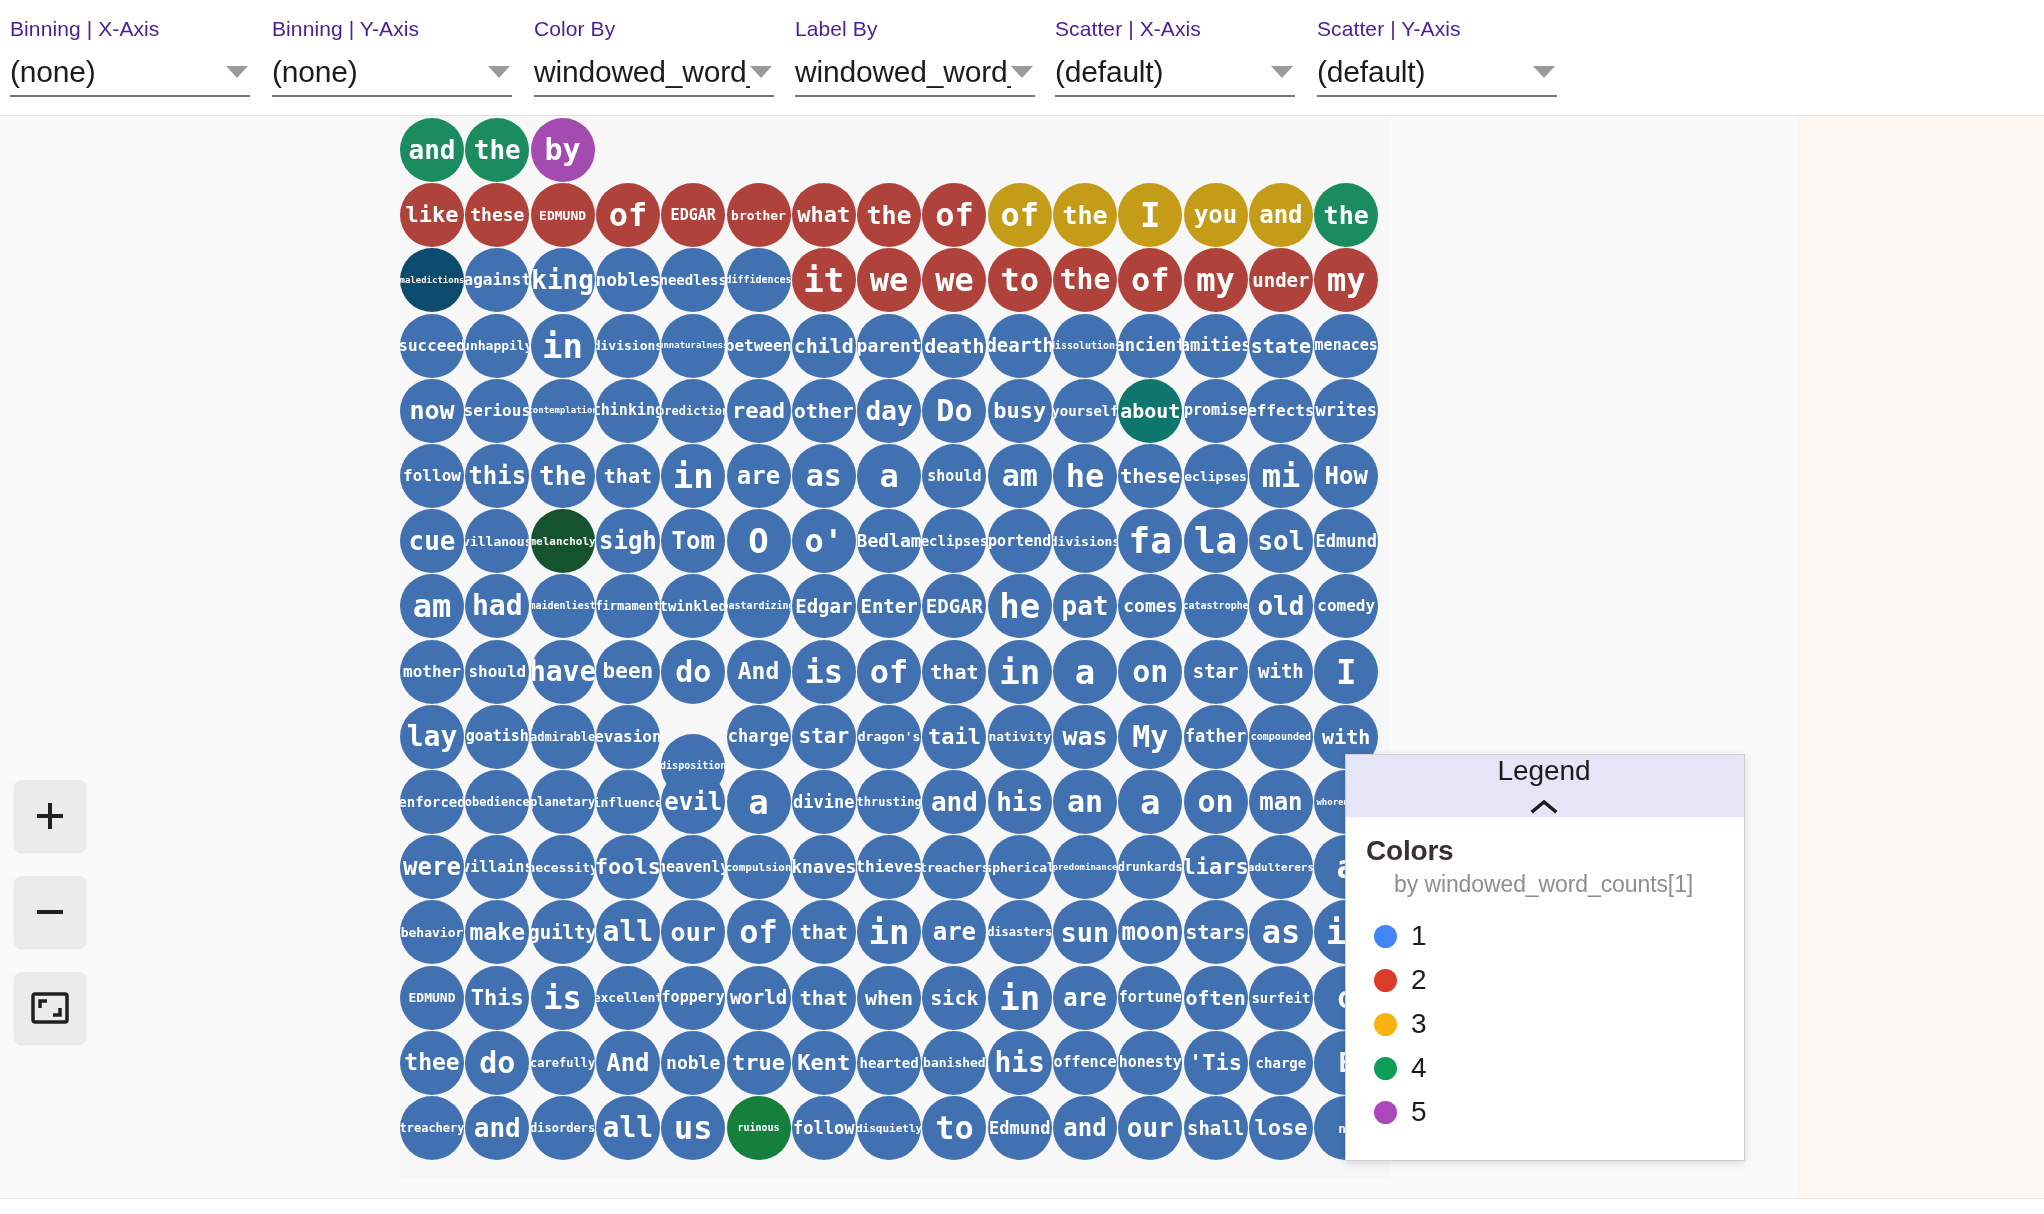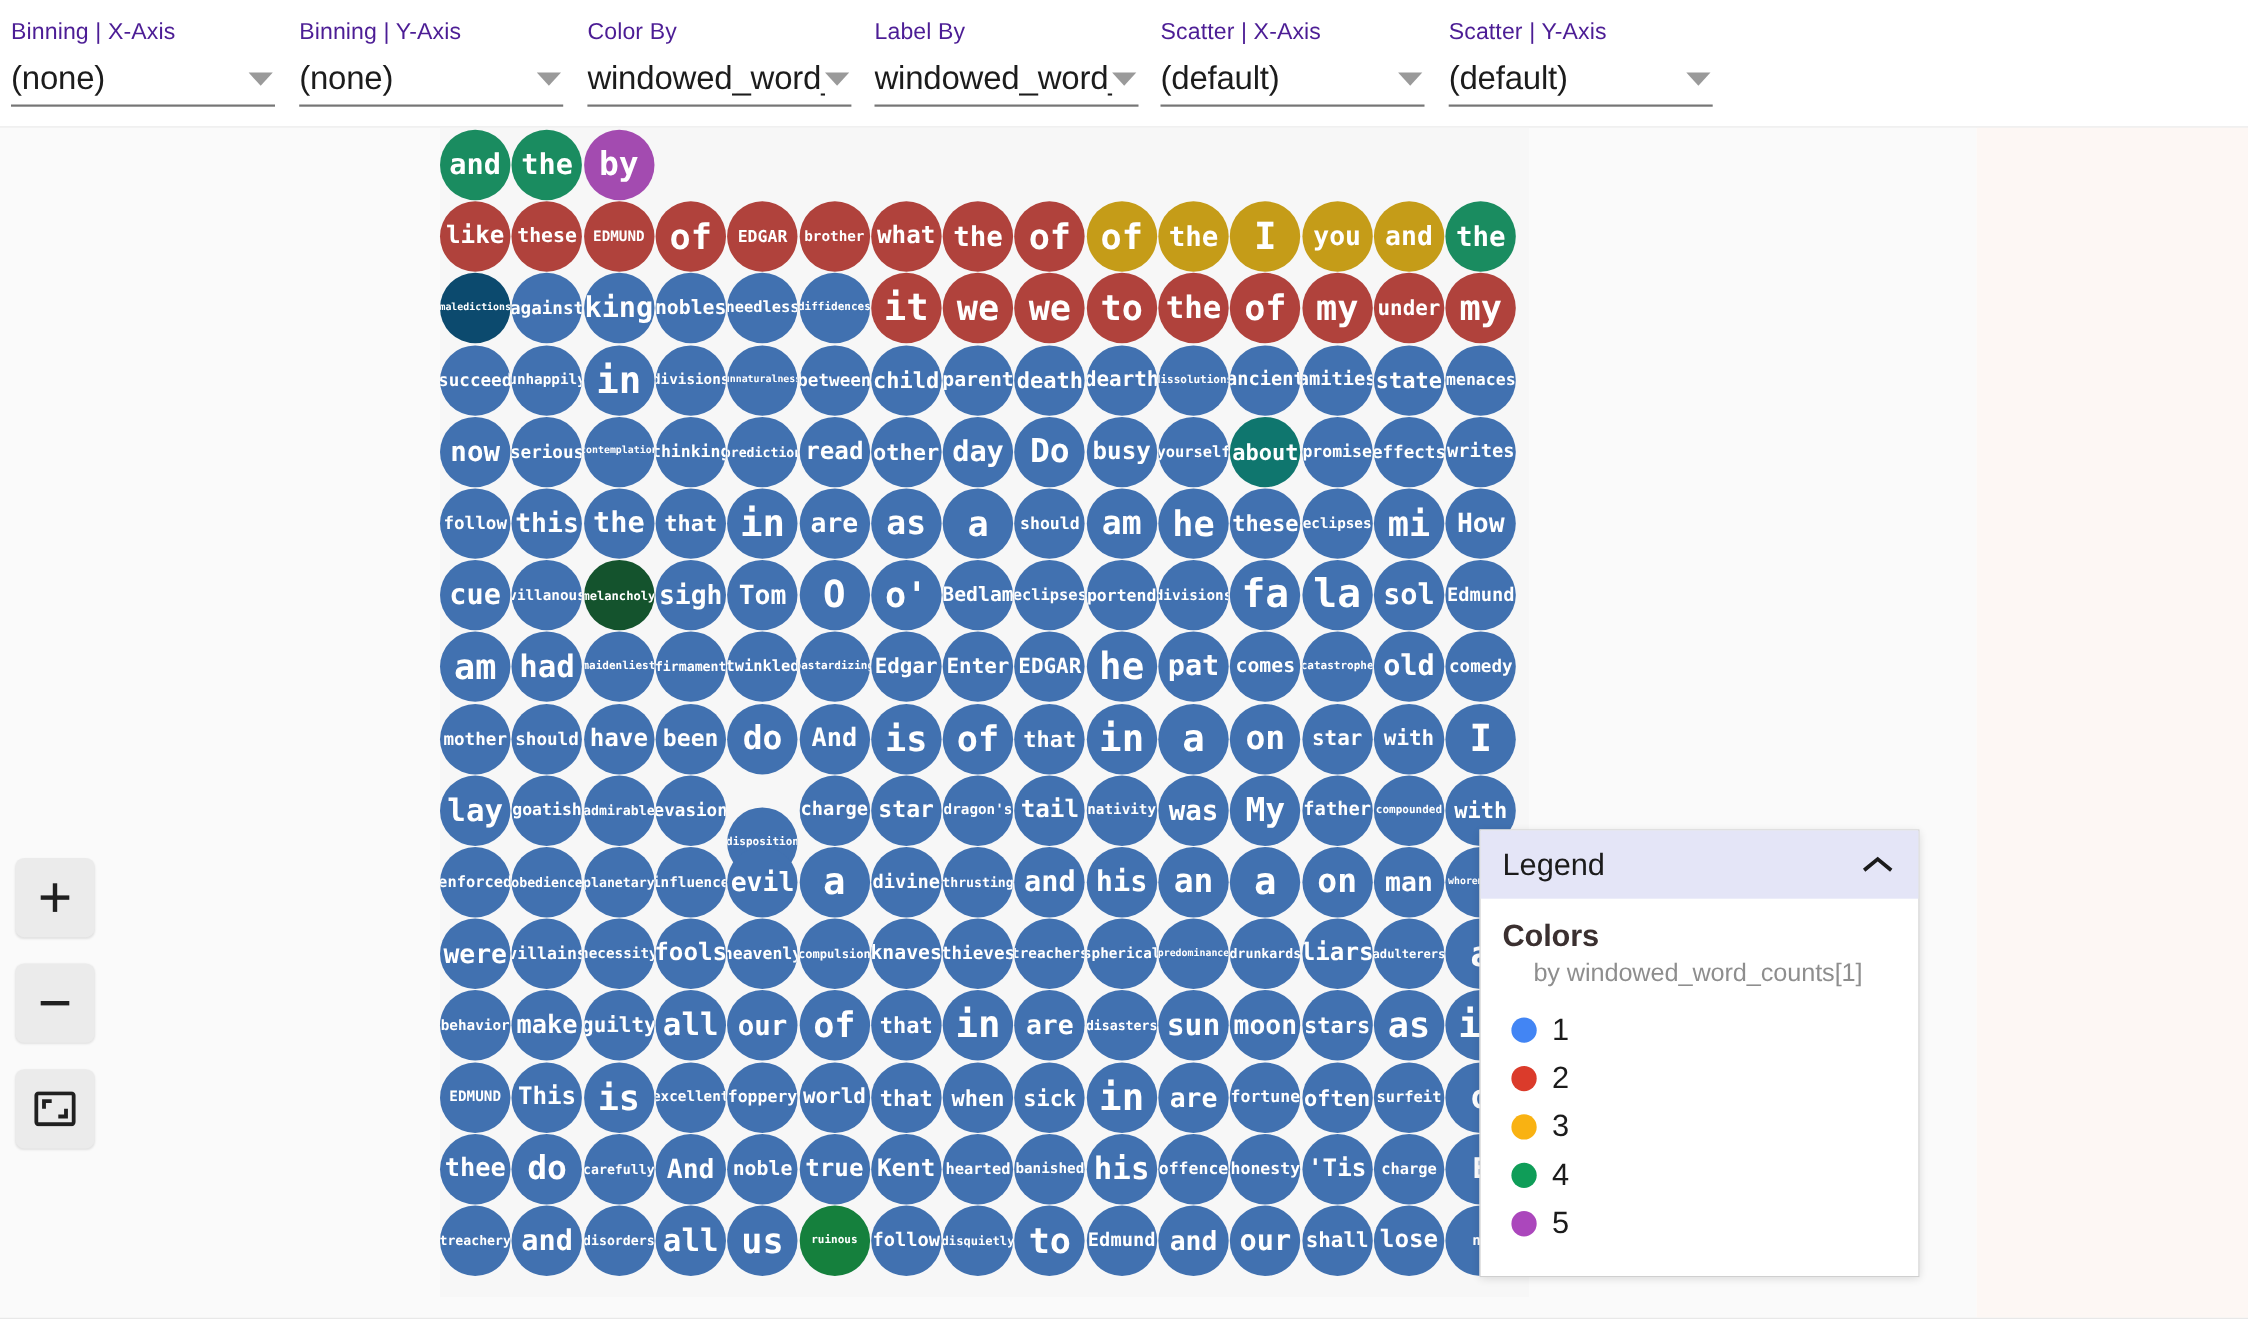--- a/index.html
+++ b/index.html
@@ -164,20 +164,21 @@
     box-sizing: border-box;
   }
   .legend-header {
     background: #e4e5f7;
     height: 62px;
     display: flex;
     align-items: center;
     padding: 0 22px 0 20px;
     cursor: pointer;
     box-sizing: border-box;
+    flex-direction: column;
   }
   .legend-title {
     font-size: 28px;
     color: #1b1b1b;
     flex: 1;
     letter-spacing: -0.1px;
   }
   .legend-chevron svg { display: block; }
   .legend-body {
     padding: 18px 20px 26px 20px;
@@ -589,21 +590,21 @@
         </div>
         <div class="bubble" style="left: 914.2px; top: 458.4px; width: 64px; height: 64px; background: rgb(65, 113, 176); font-size: 16px;">
           <span>comedy</span>
         </div>
         <div class="bubble" style="left: 0px; top: 523.6px; width: 64px; height: 64px; background: rgb(65, 113, 176); font-size: 16px;">
           <span>mother</span>
         </div>
         <div class="bubble" style="left: 65.3px; top: 523.6px; width: 64px; height: 64px; background: rgb(65, 113, 176); font-size: 16px;">
           <span>should</span>
         </div>
-        <div class="bubble" style="left: 130.6px; top: 523.6px; width: 64px; height: 64px; background: rgb(65, 113, 176); font-size: 22px;">
+        <div class="bubble" style="left: 130.6px; top: 523.6px; width: 64px; height: 64px; background: rgb(65, 113, 176); font-size: 28px;">
           <span>have</span>
         </div>
         <div class="bubble" style="left: 195.9px; top: 523.6px; width: 64px; height: 64px; background: rgb(65, 113, 176); font-size: 21px;">
           <span>been</span>
         </div>
         <div class="bubble" style="left: 261.2px; top: 523.6px; width: 64px; height: 64px; background: rgb(65, 113, 176); font-size: 30px;">
           <span>do</span>
         </div>
         <div class="bubble" style="left: 326.5px; top: 523.6px; width: 64px; height: 64px; background: rgb(65, 113, 176); font-size: 23px;">
           <span>And</span>

